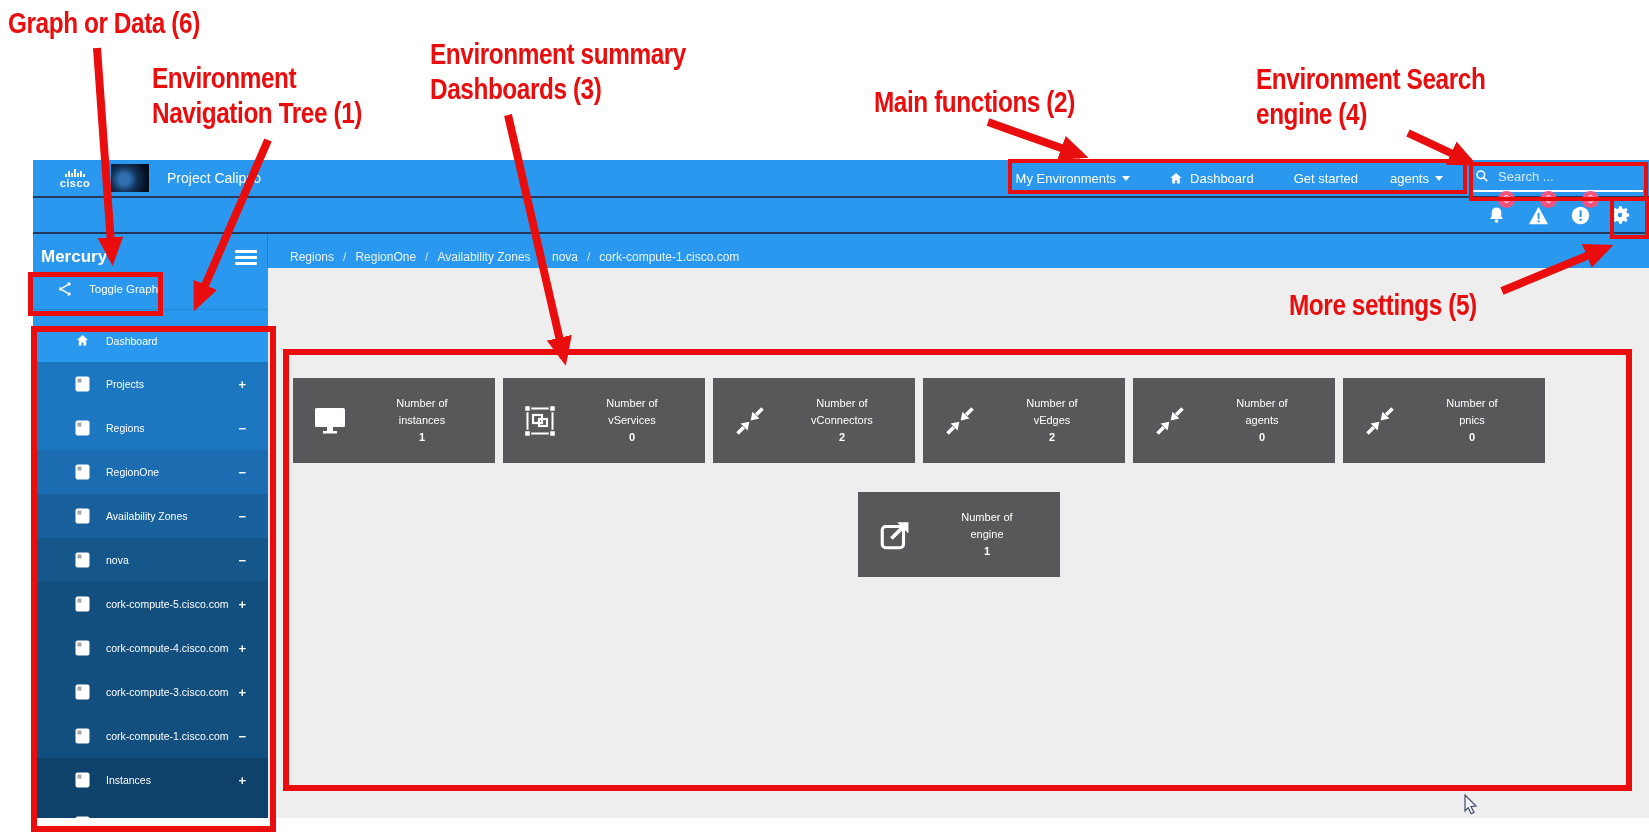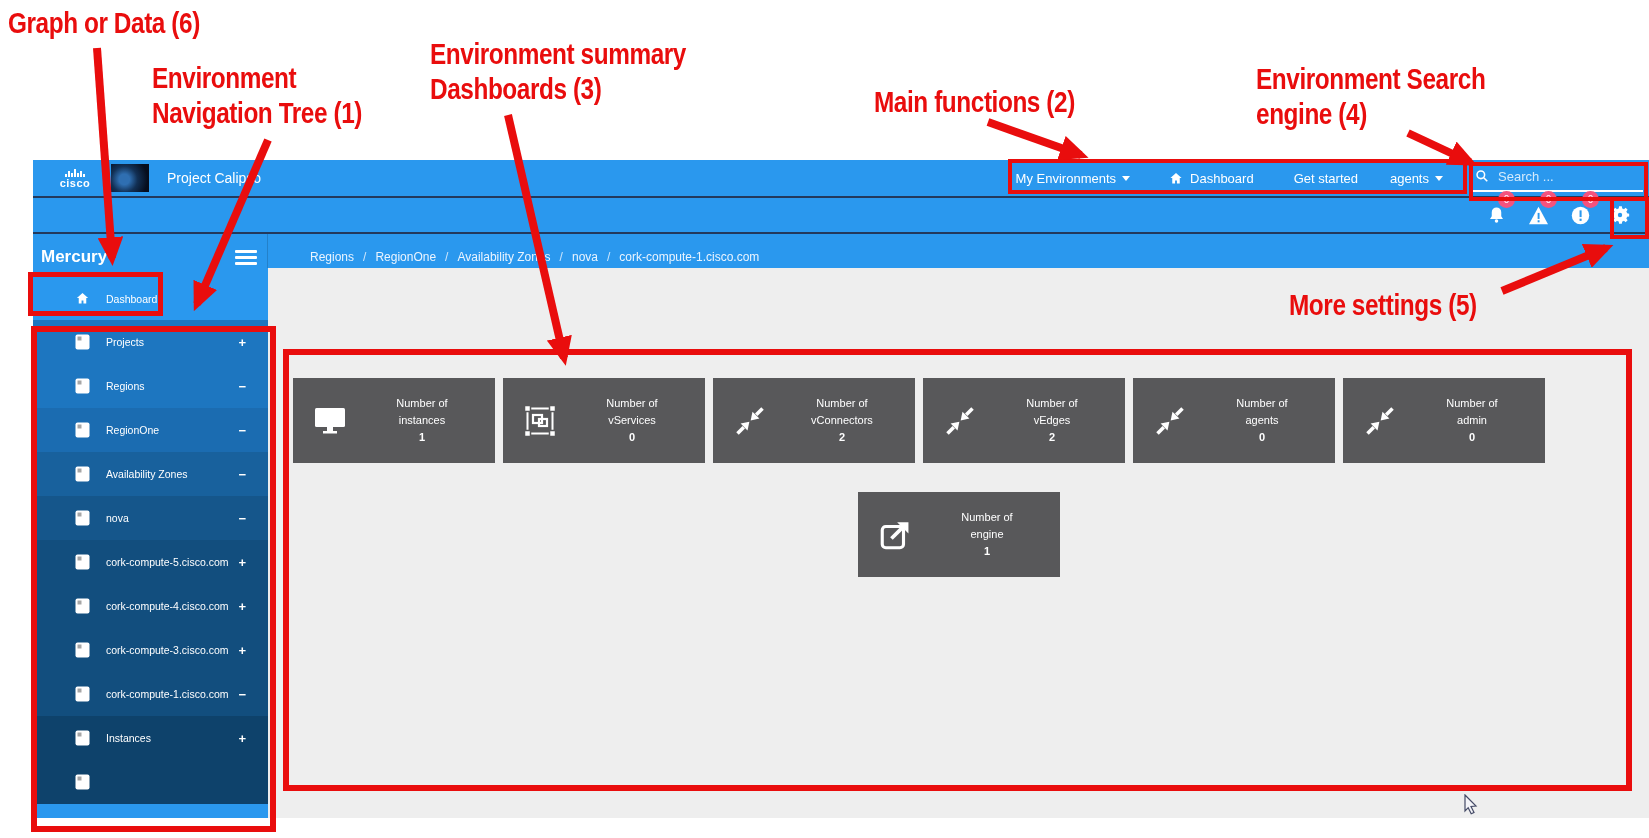--- a/index.html
+++ b/index.html
@@ -13,21 +13,21 @@
     --blue:#2a98ee; --blue-dark-line:#23395c; --red:#e90d0d;
     --tile:#58585a; --pink:#f4537e; --gray:#eeeeee; --heading:#2196d4;
   }
 
   
   .bar1{position:absolute;left:33px;right:0;top:160px;height:36px;background:var(--blue);
         display:flex;align-items:center;color:#fff;}
   .bar2{position:absolute;left:33px;right:0;top:196px;height:36px;background:var(--blue);
         border-top:2px solid var(--blue-dark-line);display:flex;align-items:center;justify-content:flex-end;color:#fff;}
   .row3{position:absolute;left:33px;right:0;top:232px;height:48px;background:var(--blue);
-        border-top:2px solid var(--blue-dark-line);display:flex;color:#fff;gap:20px;}
+        border-top:2px solid var(--blue-dark-line);display:flex;color:#fff;}
 
   .logo-block{margin-left:20px;display:flex;flex-direction:column;align-items:center;width:44px;}
   .logo-bars{display:flex;align-items:flex-end;gap:1px;height:8px;margin-bottom:1px;}
   .logo-bars i{display:block;width:2px;background:#fff;}
   .logo-text{font-size:11px;font-weight:bold;letter-spacing:.5px;line-height:10px;}
   .brand-thumb{width:38px;height:28px;margin-left:14px;border:0;background:
       radial-gradient(circle at 35% 55%, #2f6fb2 0 18%, #123055 45%, #060d1d 80%);}
   .app-title{margin-left:18px;font-size:14px;}
 
   .top-nav{margin-left:auto;display:flex;align-items:center;font-size:13px;}
@@ -188,20 +188,30 @@
       <span class="crumb-sep">/</span>
       <span class="crumb">Availability Zones</span>
       <span class="crumb-sep">/</span>
       <span class="crumb">nova</span>
       <span class="crumb-sep">/</span>
       <span class="crumb">cork-compute-1.cisco.com</span>
     </div>
 </div>
 
 <div class="sidebar">
+  <div class="toggle-row">
+    <svg width="16" height="16" viewBox="0 0 24 24">
+      <circle cx="18" cy="4.5" r="2.6" fill="#fff"></circle>
+        <circle cx="5.5" cy="12" r="2.6" fill="#fff"></circle>
+        <circle cx="18" cy="19.5" r="2.6" fill="#fff"></circle>
+      <line x1="7.8" y1="10.7" x2="15.8" y2="5.8" stroke="#fff" stroke-width="2"></line>
+      <line x1="7.8" y1="13.3" x2="15.8" y2="18.2" stroke="#fff" stroke-width="2"></line>
+    </svg>
+    <span class="toggle-label">Toggle Graph</span>
+  </div>
   <div class="tree-spacer"></div>
   <div id="nav-tree">
       <div class="tree-item depth-0 selected">
     <span class="tree-icon">
           <svg width="16" height="15" viewBox="0 0 24 24">
             <path d="M12 3l9 8h-3v9h-4.5v-5h-3v5H6v-9H3z" fill="#fff"></path>
           </svg>
         </span>
     <span class="tree-label">Dashboard</span>
 
@@ -400,21 +410,21 @@
     <span class="tile-iconbox">
           <svg width="30" height="30" viewBox="0 0 24 24" fill="#fff">
             <line x1="17" y1="7" x2="22" y2="2" stroke="#fff" stroke-width="2.8"></line>
             <polygon points="12.5,11.5 19.5,10 14,4.5"></polygon>
             <line x1="7" y1="17" x2="2" y2="22" stroke="#fff" stroke-width="2.8"></line>
             <polygon points="11.5,12.5 4.5,14 10,19.5"></polygon>
           </svg>
         </span>
     <span class="tile-text">
       <span class="tile-line1">Number of</span><br>
-      <span class="tile-line2">admin</span><br>
+      <span class="tile-line2">pnics</span><br>
       <span class="tile-value">0</span>
     </span>
   </div>
     </div>
   <div class="tiles-row tiles-row2" id="tiles-row2">
       <div class="tile">
     <span class="tile-iconbox">
           <svg width="34" height="34" viewBox="0 0 24 24" fill="none">
             <rect x="3" y="6" width="15" height="15" rx="2.5" stroke="#fff" stroke-width="2.2"></rect>
             <line x1="9.5" y1="14.5" x2="19" y2="5" stroke="#fff" stroke-width="2.6"></line>

